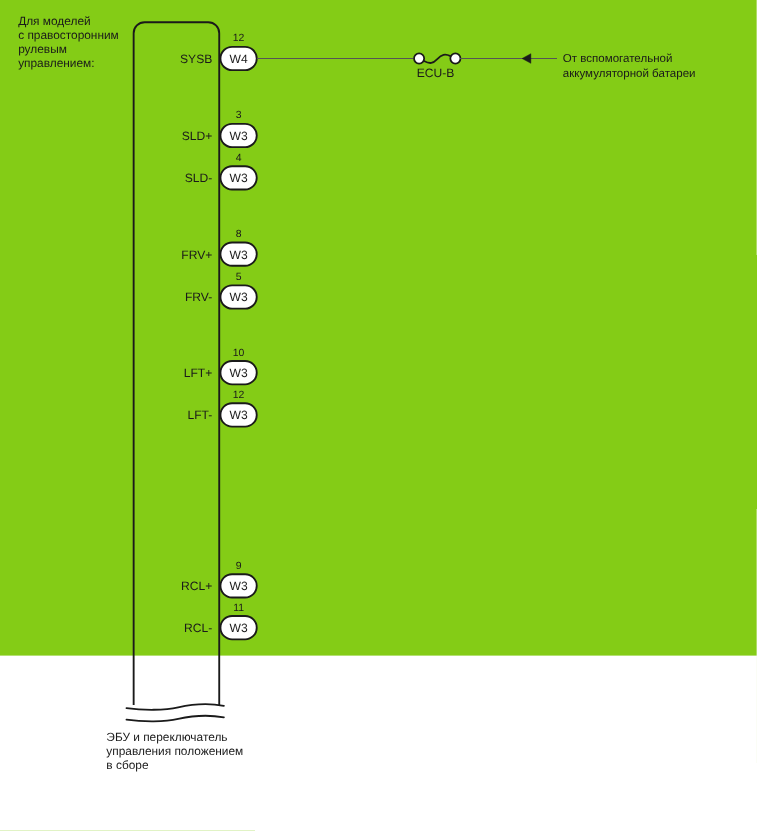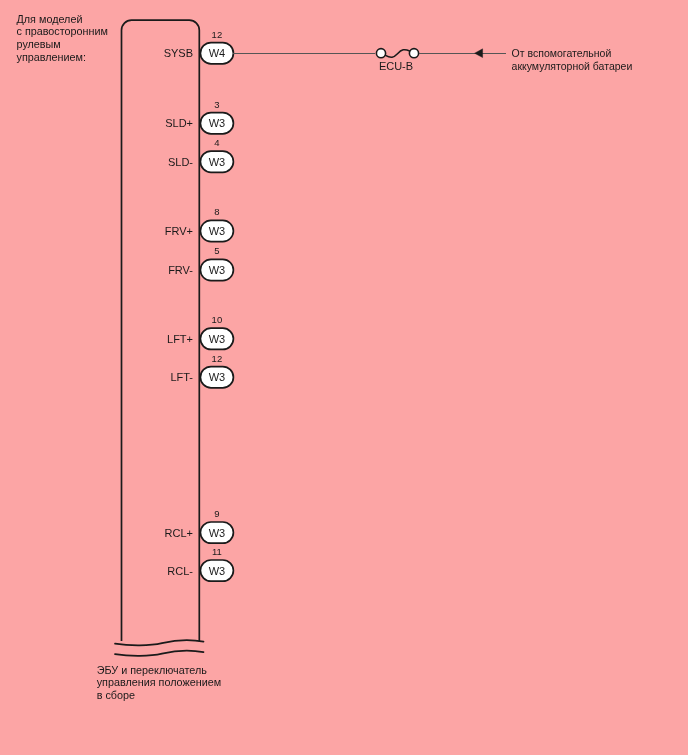--- a/index.html
+++ b/index.html
@@ -1,18 +1,18 @@
 <!DOCTYPE html>
 <html><head>
 <meta charset="utf-8">
 <title>Wiring Diagram</title>
 <style>
   html,body{margin:0;padding:0;background:#ffffff;}
   body{width:688px;height:755px;overflow:hidden;font-family:"Liberation Sans",sans-serif;}
-  #page{position:relative;width:688px;height:755px;background:#fca5a5;}
+  #page{position:relative;width:688px;height:596px;background:#84cc16;}
   svg{display:block;}
 </style>
 </head>
 <body>
 
 <div id="page">
   <svg id="dia" width="688" height="755" viewBox="0 0 688 755">
       <text x="16.5" y="22.6" font-size="10.8" text-anchor="start" fill="#1a1a1a" font-family="&quot;Liberation Sans&quot;, sans-serif">Для моделей</text>
       <text x="16.5" y="35.400000000000006" font-size="10.8" text-anchor="start" fill="#1a1a1a" font-family="&quot;Liberation Sans&quot;, sans-serif">с правосторонним</text>
       <text x="16.5" y="48.2" font-size="10.8" text-anchor="start" fill="#1a1a1a" font-family="&quot;Liberation Sans&quot;, sans-serif">рулевым</text>

